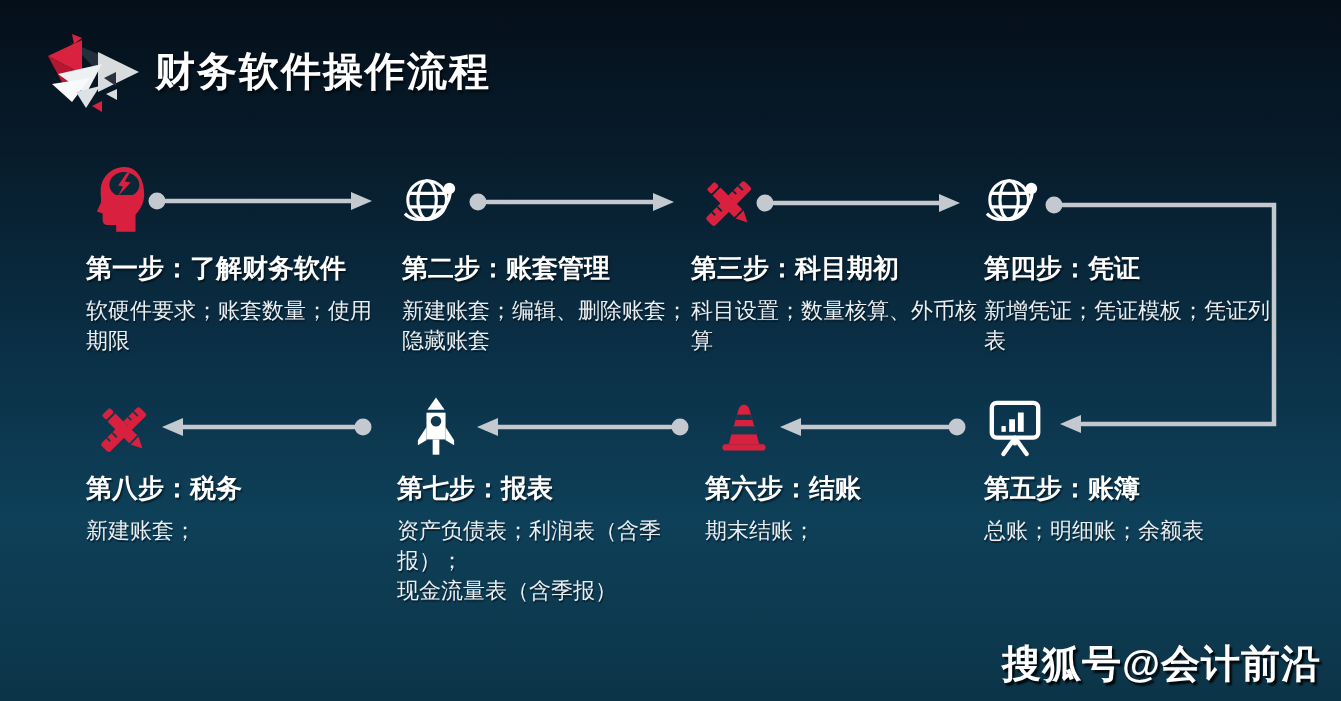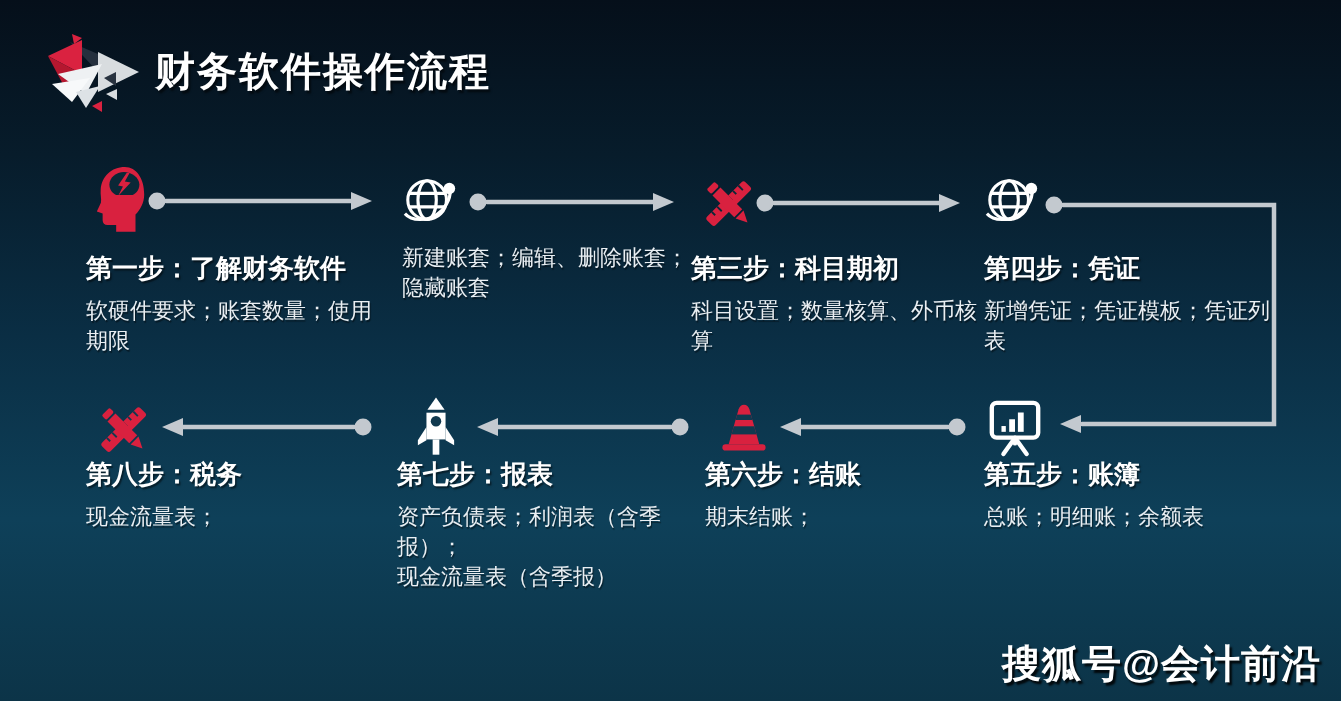--- a/index.html
+++ b/index.html
@@ -14,21 +14,21 @@
     text-shadow:2px 3px 2px rgba(0,0,0,.55);
   }
   .logo{position:absolute;left:42px;top:28px;}
   .arrows{position:absolute;left:0;top:0;pointer-events:none;}
   .step{position:absolute;}
   .icon-wrap{height:66px;display:flex;align-items:flex-end;}
   .step-title{
     margin:20px 0 0 0;font-size:26px;line-height:33px;font-weight:800;color:#ffffff;
     text-shadow:1.5px 2px 1.5px rgba(0,0,0,.5);white-space:nowrap;
   }
-  .row2 .step-title{margin-top:0;}
+  .row2 .step-title{margin-top:14px;}
   .step-desc{
     margin:11px 0 0 0;font-size:22px;line-height:30px;color:#eaeff3;
     white-space:pre-line;text-shadow:1px 1.5px 1px rgba(0,0,0,.45);
   }
   
   .s1{left:86px;top:166px;width:300px;}
   .s2{left:402px;top:166px;width:300px;}
   .s3{left:691px;top:166px;width:300px;}
   .s4{left:984px;top:166px;width:300px;}
   .s5{left:984px;top:392px;width:300px;}
@@ -135,20 +135,21 @@
         <g fill="none" stroke="#ffffff" stroke-width="3.2">
           <circle cx="26" cy="27" r="20"></circle>
           <ellipse cx="26" cy="27" rx="9.5" ry="20"></ellipse>
           <line x1="7.5" y1="20" x2="44.5" y2="20"></line>
           <line x1="7.5" y1="34" x2="44.5" y2="34"></line>
           <path d="M3 41 C10 49 26 49 36 42 C45 36 50 26 50 17"></path>
         </g>
         <circle cx="49" cy="15" r="6" fill="#ffffff"></circle>
       </svg>
     </div>
+    <h2 class="step-title">第二步：账套管理</h2>
     <p class="step-desc">新建账套；编辑、删除账套；
 隐藏账套</p>
   </div>
 
   <div class="step s4 row1">
     <div class="icon-wrap">
       <svg width="58" height="58" viewBox="0 0 60 60">
         <g fill="none" stroke="#ffffff" stroke-width="3.2">
           <circle cx="26" cy="27" r="20"></circle>
           <ellipse cx="26" cy="27" rx="9.5" ry="20"></ellipse>
@@ -261,18 +262,18 @@
           </g>
         </g>
         <g transform="rotate(-45 30 30)" fill="#d9213f">
           <rect x="24" y="2" width="12" height="7" rx="2"></rect>
           <rect x="24" y="11" width="12" height="33"></rect>
           <polygon points="24,46 36,46 30,58"></polygon>
         </g>
       </svg>
     </div>
     <h2 class="step-title">第八步：税务</h2>
-    <p class="step-desc">现金流量表；</p>
+    <p class="step-desc">新建账套；</p>
   </div>
 
   <div class="watermark">搜狐号@会计前沿</div>
 
 </div>
 
 </body></html>

